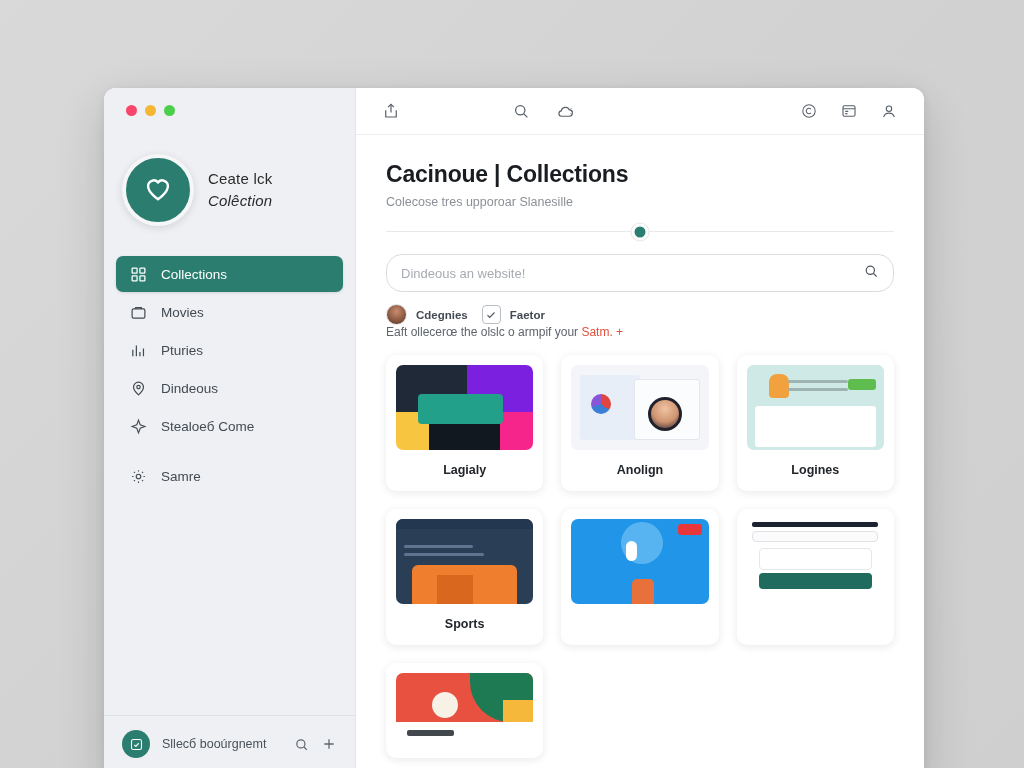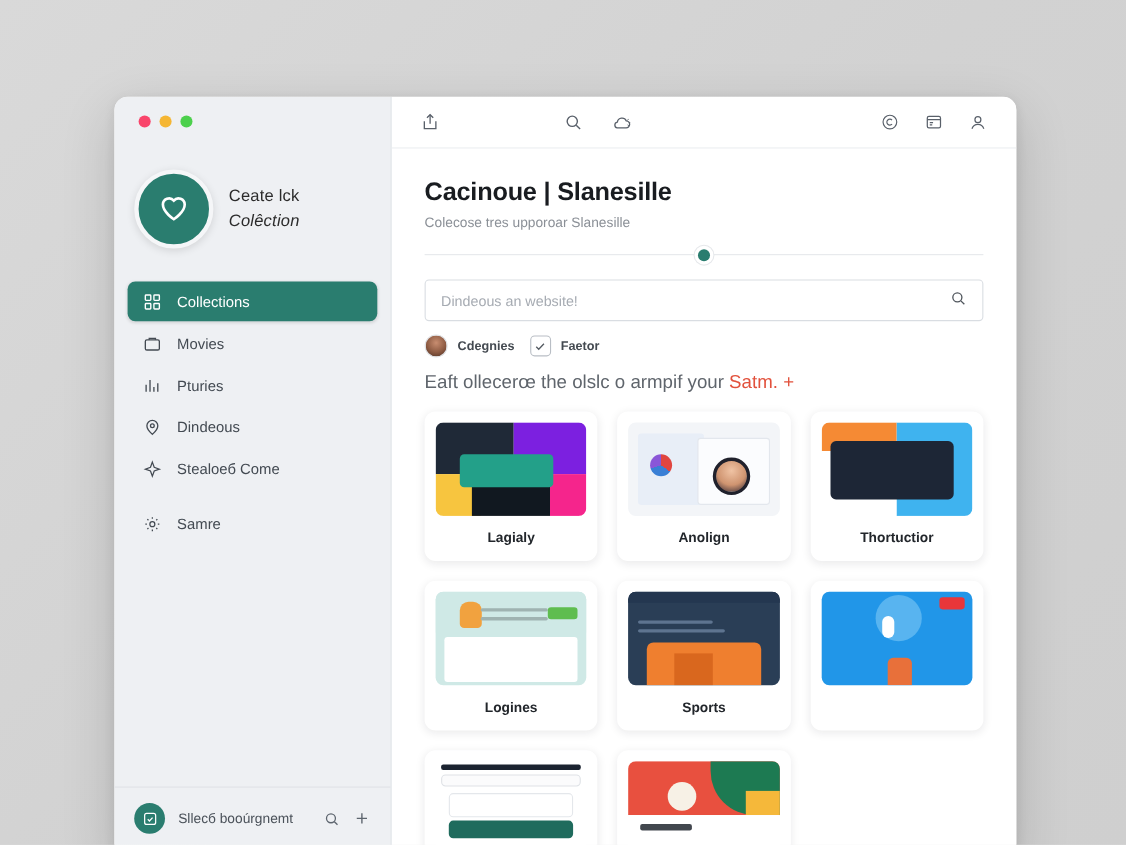--- a/index.html
+++ b/index.html
@@ -85,42 +85,42 @@
 
   .divider { position: relative; margin: 22px 0 22px 0; height: 1px; background: #e6e8eb; }
   .divider .knob {
     position: absolute; left: 50%; top: 50%; transform: translate(-50%,-50%);
     width: 11px; height: 11px; border-radius: 50%; background: #2a7d6f;
     box-shadow: 0 0 0 3px #ffffff, 0 0 0 4px #e6e8eb;
   }
 
   .field-label { font-size: 12px; font-weight: bold; color: #2e3338; margin-bottom: 8px; }
   .searchbox {
-    height: 38px; border: 1px solid #d9dde2; border-radius: 4px;
+    height: 38px; border: 1px solid #d9dde2; border-radius: 16px;
     display: flex; align-items: center; padding: 0 14px; background: #fff;
   }
   .searchbox input {
     flex: 1; border: none; outline: none; font-size: 13px; color: #3a3f45;
     font-family: "Liberation Sans", sans-serif; background: transparent;
   }
   .searchbox input::placeholder { color: #a6abb2; }
 
   .chips { display: flex; align-items: center; gap: 14px; margin-top: 12px; }
   .chip { display: flex; align-items: center; gap: 9px; }
   .chip-avatar {
     width: 21px; height: 21px; border-radius: 50%; flex: none;
     background: radial-gradient(circle at 50% 35%, #c88d70 0%, #8e5b43 55%, #4a2f22 100%);
     border: 1px solid #e0e3e7;
   }
   .chip-label { font-size: 11.5px; font-weight: bold; color: #444a51; }
   .chip-check {
     width: 19px; height: 19px; border: 1px solid #b9bec5; border-radius: 4px;
     display: flex; align-items: center; justify-content: center; color: #555b62;
   }
-  .hint { font-size: 17px; color: #5f656c; margin-top: 13px; }
+  .hint { font-size: 12px; color: #5f656c; }
   .hint .accent { color: #e2513c; }
   .hint .tail { color: #e2513c; }
 
   
   .grid { margin-top: 16px; display: grid; grid-template-columns: repeat(3, 1fr); gap: 18px; }
   .card {
     background: #fff; border-radius: 10px; padding: 10px 10px 0 10px;
     box-shadow: 0 2px 9px rgba(20,25,35,.09);
     display: flex; flex-direction: column; align-items: center;
   }
@@ -335,21 +335,21 @@
           <span class="tb-ico">
             <svg viewBox="0 0 24 24" width="18" height="18" fill="none" stroke="currentColor" stroke-width="1.5">
               <circle cx="12" cy="9" r="3.6"></circle>
                 <path d="M4.8 20a7.6 7.6 0 0 1 14.4 0"></path>
             </svg>
           </span>
         </div>
       </div>
 
       <div class="body">
-        <h1 class="title">Cacinoue | Slanesille</h1>
+        <h1 class="title">Cacinoue | Collections</h1>
         <div class="subtitle">Colecose tres upporoar Slanesille</div>
 
         <div class="divider">
           <span class="knob"></span>
         </div>
 
         <div class="searchbox">
           <input type="text" placeholder="Dindeous an website!" style="">
           <span>
             <svg viewBox="0 0 24 24" width="16" height="16" fill="none" stroke="#4f555c" stroke-width="1.8">
@@ -395,29 +395,20 @@
           <div class="card">
             <div class="thumb t-anolign">
               <span class="q w1"></span>
                 <span class="q w2"></span>
               <span class="q pie"></span>
                 <span class="q face"></span>
             </div>
             <div class="card-label">Anolign</div>
           </div>
 
-          <div class="card">
-            <div class="thumb t-thort">
-              <span class="q a2"></span>
-                <span class="q a1"></span>
-                <span class="q a3"></span>
-                <span class="q scr"></span>
-            </div>
-            <div class="card-label">Thortuctior</div>
-          </div>
 
           <div class="card">
             <div class="thumb t-logines">
               <span class="q head"></span>
                 <span class="q av"></span>
               <span class="q bar" style="top:18%"></span>
                 <span class="q bar" style="top:27%"></span>
               <span class="q btn"></span>
                 <span class="q doc"></span>
             </div>

